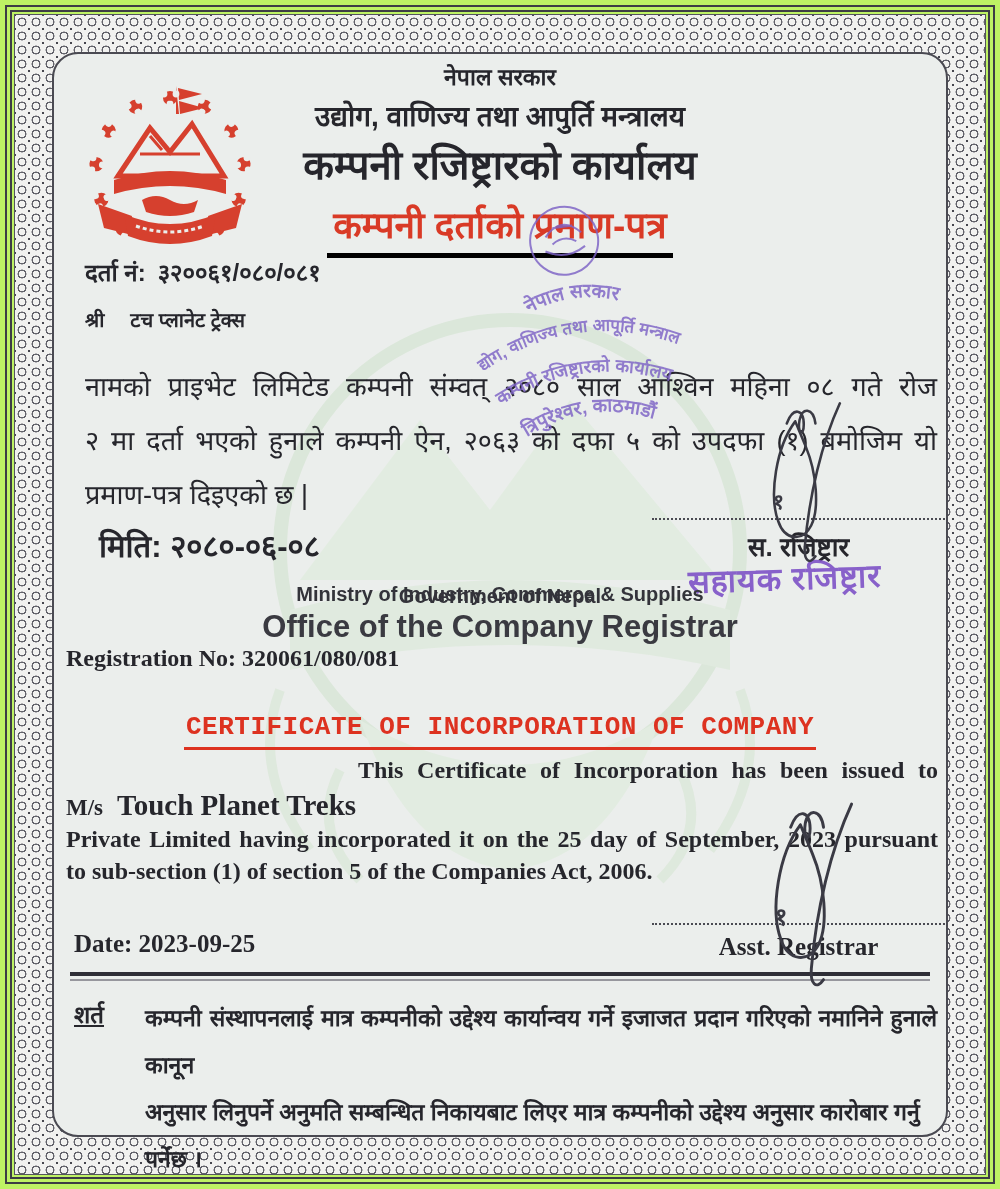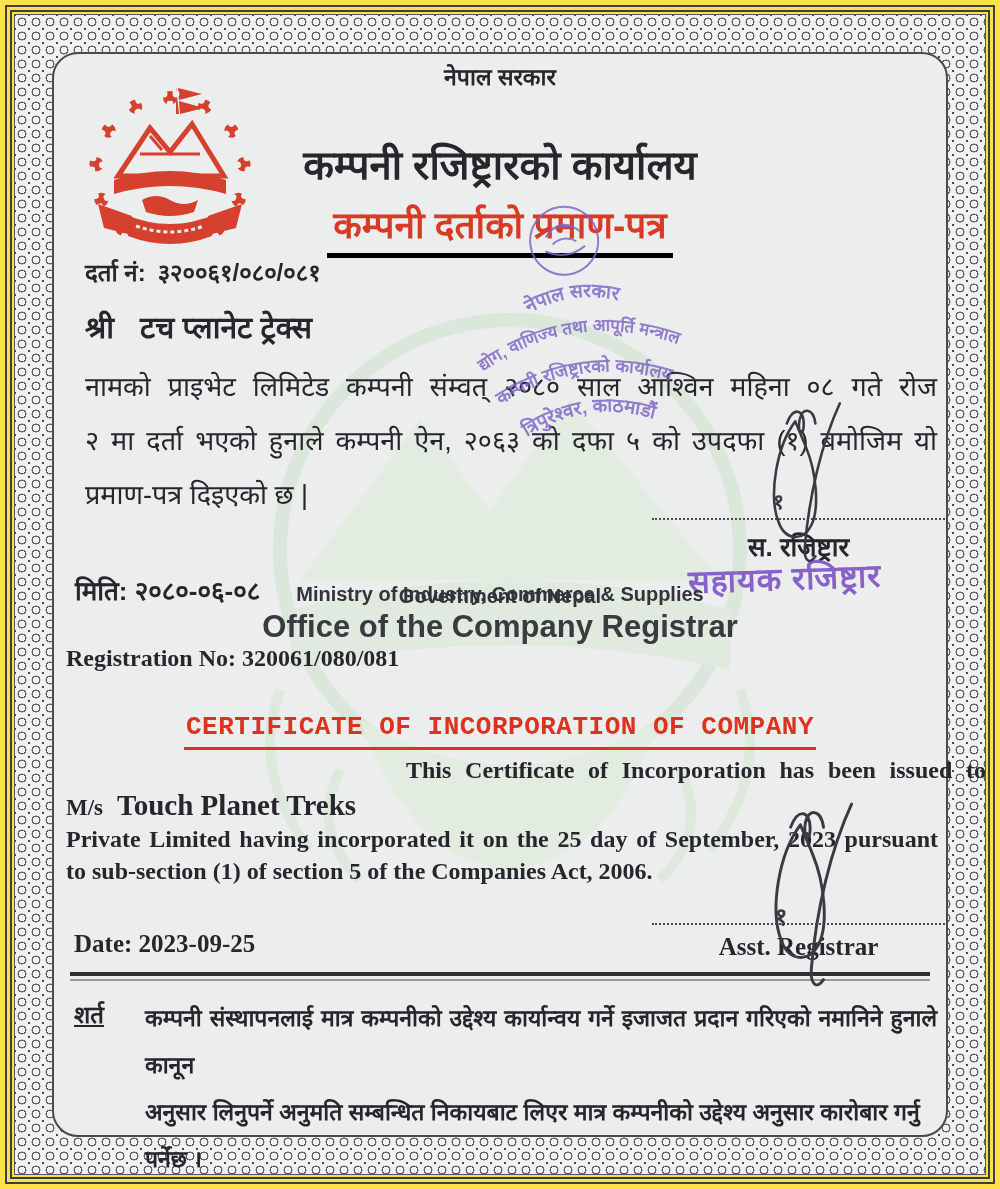--- a/index.html
+++ b/index.html
@@ -1,17 +1,17 @@
 <!DOCTYPE html>
 <html><head>
 <meta charset="utf-8">
 <style>
   html,body{margin:0;padding:0;}
   body{width:1000px;height:1189px;background:#f4f5f3;font-family:"Liberation Sans",sans-serif;}
-  .page{position:relative;width:1000px;height:1189px;background:#fde047;overflow:hidden;}
+  .page{position:relative;width:1000px;height:1189px;background:#bef264;overflow:hidden;}
 
   
   .frame-line-a{position:absolute;inset:5px;border:2px solid #3d3d45;}
   .frame-line-b{position:absolute;inset:10px;border:2px solid #3d3d45;}
   .pattern-band{
     position:absolute;inset:14px;
     background-color:#f1f1ef;
     background-image:
       radial-gradient(circle, rgba(241,241,239,0) 33%, #62626a 35%, #62626a 44%, rgba(241,241,239,0) 47%),
       radial-gradient(circle, #45454d 13%, rgba(241,241,239,0) 16%);
@@ -37,43 +37,43 @@
   .serif{font-family:"Liberation Serif",serif;font-weight:bold;}
 
   .h-gov{top:60px;font-size:23px;font-weight:bold;}
   .h-min{top:96px;font-size:28px;font-weight:bold;}
   .h-off{top:136px;font-size:40px;font-weight:bold;}
   .h-cert-np{top:198px;font-size:37px;font-weight:bold;color:#d93a26;}
   .h-cert-np span{display:inline-block;border-bottom:5px solid #000000;padding:0 6px 4px;}
 
   .regno-np{top:255px;left:85px;font-size:24px;font-weight:bold;}
   .regno-np .val{margin-left:12px;}
-  .company-np{top:306px;left:85px;font-size:30px;font-weight:bold;}
+  .company-np{top:306px;left:85px;font-size:20px;font-weight:bold;}
   .company-np .nm{margin-left:26px;}
 
   .body-np{top:360px;left:85px;width:852px;font-size:27px;font-weight:normal;line-height:54px;}
   .jl{text-align:justify;text-align-last:justify;}
 
-  .date-np{top:524px;left:75px;font-size:26px;font-weight:bold;margin-top:48px;}
+  .date-np{top:524px;left:99px;font-size:31px;font-weight:bold;}
 
   .dotted{border-top:2px dotted #4a4a52;height:0;}
   .dot1{top:518px;left:652px;width:293px;}
   .dot2{top:923px;left:652px;width:293px;}
   .sreg{top:528px;left:652px;width:293px;text-align:center;font-size:26px;font-weight:bold;}
   .asst-np{top:556px;left:688px;font-size:32px;font-weight:bold;color:#8056c8;transform:rotate(-2deg);letter-spacing:1px;opacity:.92;}
 
   .gov-en{top:557px;font-size:20px;font-weight:bold;color:#33333a;margin-top:28px;}
   .min-en{top:583px;font-size:20px;font-weight:bold;color:#33333a;}
   .off-en{top:609px;font-size:31px;font-weight:bold;color:#3a3a41;}
   .regno-en{top:645px;left:66px;font-size:24px;}
 
   .cert-en{top:712px;color:#dd3220;font-size:26px;font-family:Liberation Mono, monospace;font-weight:bold;}
   .cert-en span{display:inline-block;border-bottom:3px solid #dd3220;padding:0 2px 5px;letter-spacing:.5px;}
 
-  .issued{top:757px;left:358px;width:580px;font-size:24px;margin-left:48px;}
+  .issued{top:757px;left:358px;width:580px;font-size:24px;}
   .ms-line{top:789px;left:66px;font-size:23px;text-align:right;}
   .ms-line .nm{font-size:29px;margin-left:14px;}
   .inc1{top:826px;left:66px;width:872px;font-size:24px;}
   .inc2{top:858px;left:66px;font-size:24px;}
 
   .date-en{top:930px;left:74px;font-size:25px;}
   .asst-en{top:933px;left:652px;width:293px;text-align:center;font-size:25px;}
 
   .divider{top:972px;left:70px;width:860px;height:3px;border-top:4px solid #2e2e36;border-bottom:2px solid #97979d;}
 
@@ -138,20 +138,21 @@
 
         <path d="M62 116 Q76 108 90 116 Q104 124 118 116 L114 128 Q90 136 66 128 Z"></path>
 
         <path d="M18 120 L52 132 L48 150 L24 144 Z M162 120 L128 132 L132 150 L156 144 Z"></path>
         <path d="M44 130 Q90 150 136 130 L132 152 Q90 168 48 152 Z"></path>
         <path d="M56 142 Q90 154 124 142" stroke="#ebeeec" stroke-width="3" fill="none" stroke-dasharray="4 3"></path>
       </g>
     </svg>
 
     <div class="abs ctr h-gov np">नेपाल सरकार</div>
+    <div class="abs ctr h-min np">उद्योग, वाणिज्य तथा आपुर्ति मन्त्रालय</div>
     <div class="abs ctr h-off np">कम्पनी रजिष्ट्रारको कार्यालय</div>
     <div class="abs ctr h-cert-np"><span>कम्पनी दर्ताको प्रमाण-पत्र</span></div>
 
     <div class="abs regno-np">
       <span>दर्ता नं:</span><span class="val">३२००६१/०८०/०८१</span>
     </div>
 
     <div class="abs company-np">
       <span>श्री</span><span class="nm">टच प्लानेट ट्रेक्स</span>
     </div>

